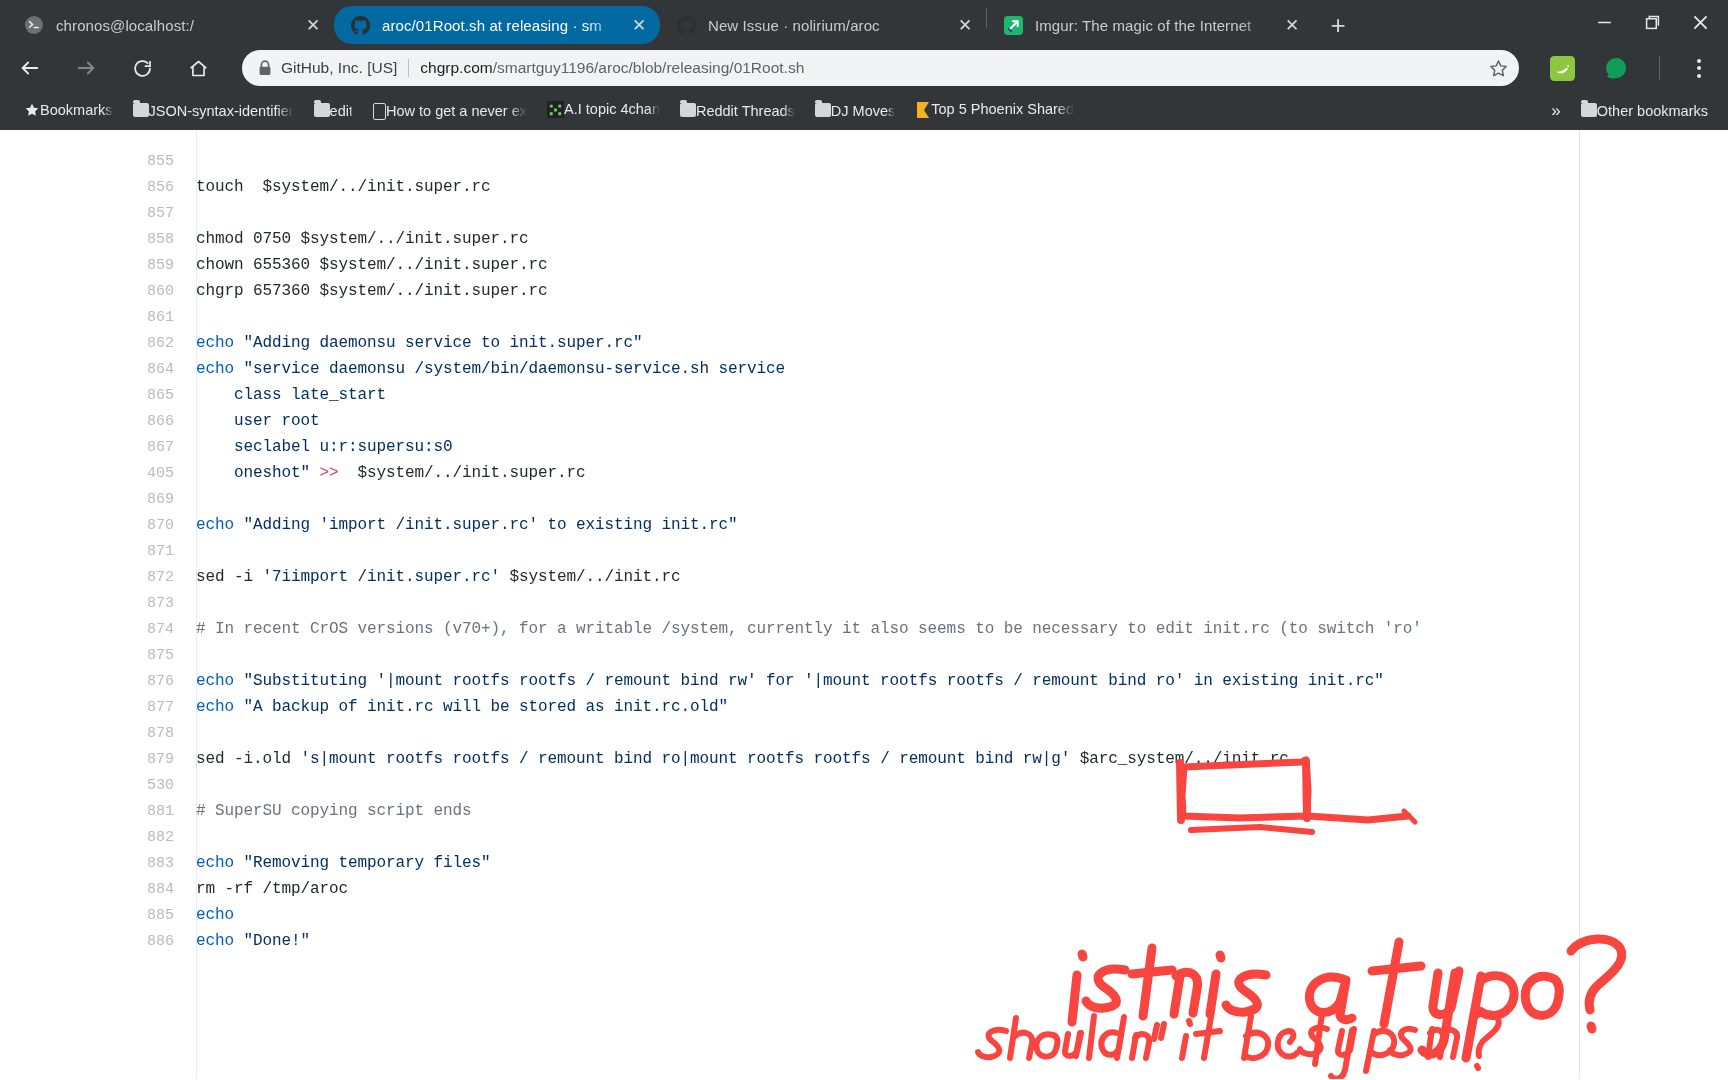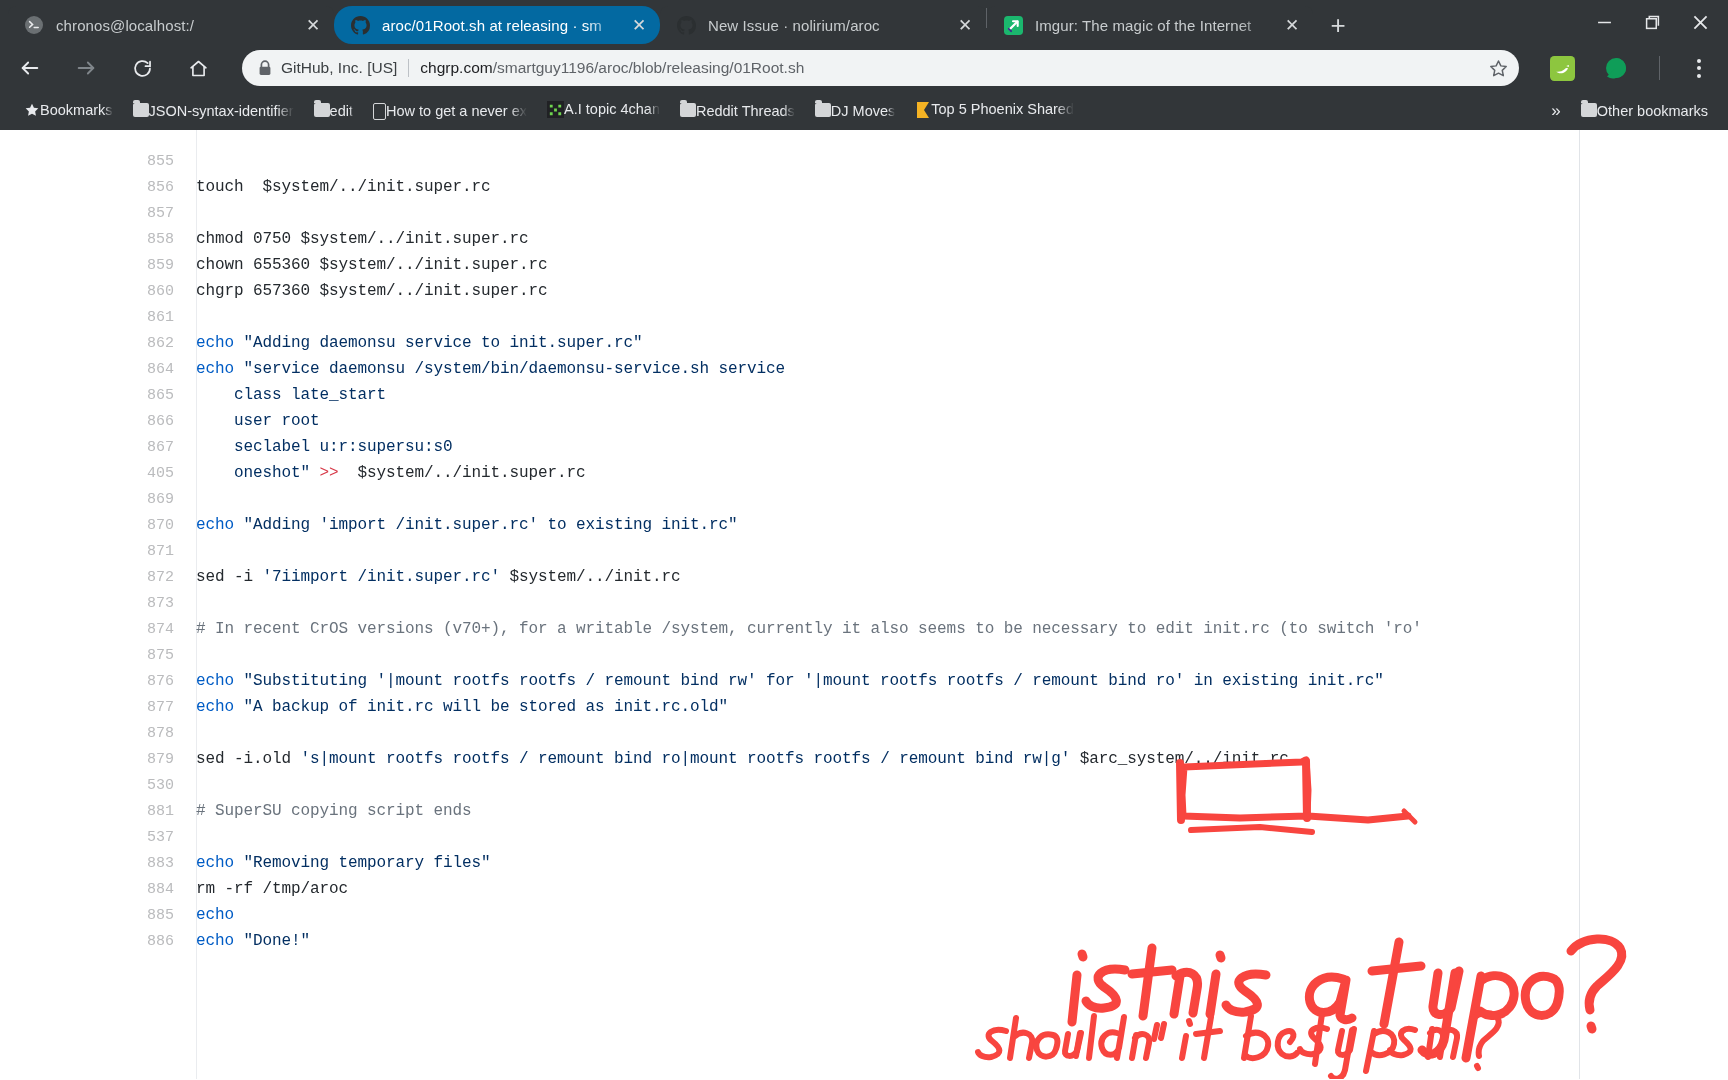--- a/index.html
+++ b/index.html
@@ -502,21 +502,21 @@
       </div>
       <div class="cl">
         <div class="ln">530</div>
         <div class="src"></div>
       </div>
       <div class="cl">
         <div class="ln">881</div>
         <div class="src"><span class="cm"># SuperSU copying script ends</span></div>
       </div>
       <div class="cl">
-        <div class="ln">537</div>
+        <div class="ln">882</div>
         <div class="src"></div>
       </div>
       <div class="cl">
         <div class="ln">883</div>
         <div class="src"><span class="k">echo </span><span class="s">"Removing temporary files"</span></div>
       </div>
       <div class="cl">
         <div class="ln">884</div>
         <div class="src"><span>rm -rf /tmp/aroc</span></div>
       </div>

